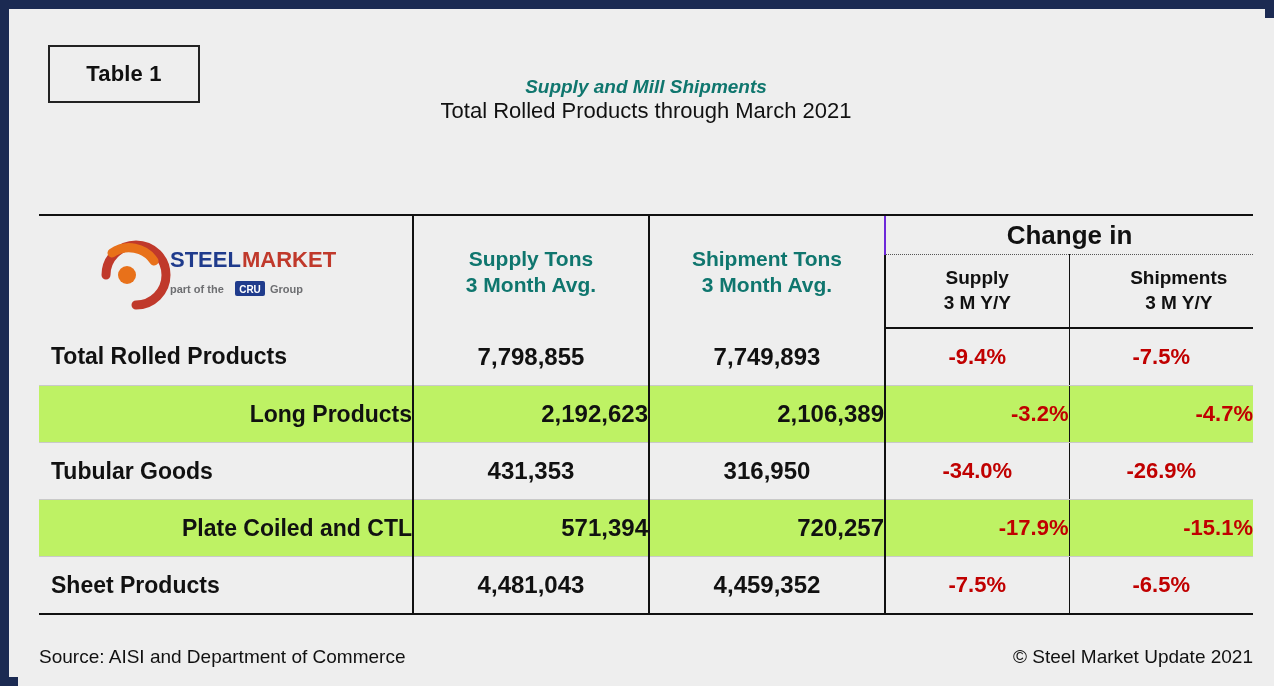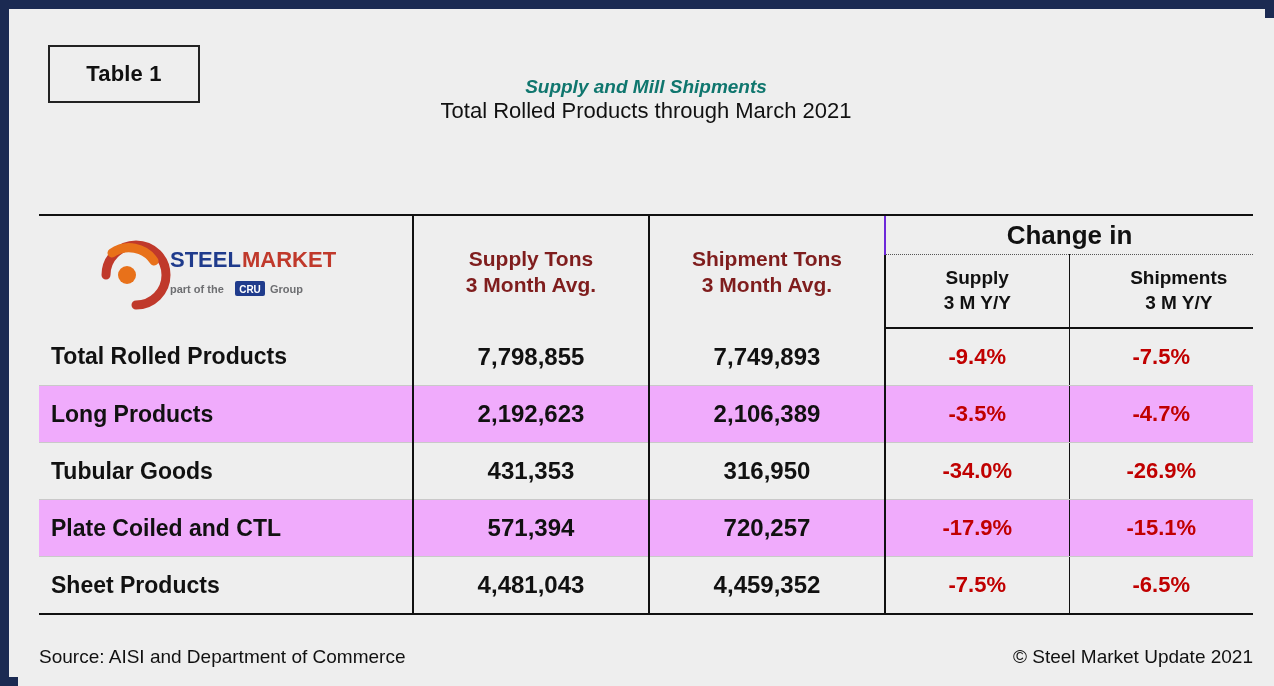--- a/index.html
+++ b/index.html
@@ -95,21 +95,21 @@
   .topline td {
     border-top: 2px solid #111;
   }
 
   .hdr-cell {
     height: 110px;
     vertical-align: middle;
     text-align: center;
     font-size: 21px;
     font-weight: bold;
-    color: #7f1d1d;
+    color: #0f766e;
     line-height: 1.25;
     border-left: 2px solid #111;
   }
   .hdr-logo {
     border-left: none;
   }
   .changein {
     height: 38px;
     text-align: center;
     font-size: 26px;
@@ -168,21 +168,21 @@
   tr.datarow td.num {
     text-align: center;
     font-size: 24px;
   }
   tr.datarow td.chg {
     text-align: center;
     color: #c00000;
     font-size: 22px;
   }
   tr.datarow td.chg.second { border-left: 1px solid #111; }
-  tr.datarow.alt td { background: #f0abfc; }
+  tr.datarow.alt td { background: #bef264; text-align: right; }
   tr.datarow.last td { border-bottom: 2px solid #111; }
 
   
   .footer {
     position: absolute;
     left: 21px;
     right: 21px;
     bottom: 18px;
     display: flex;
     justify-content: space-between;
@@ -264,21 +264,21 @@
           <td class="rowlabel">Total Rolled Products</td>
           <td class="num">7,798,855</td>
           <td class="num">7,749,893</td>
           <td class="chg">-9.4%</td>
           <td class="chg second">-7.5%</td>
         </tr>
         <tr class="datarow alt">
           <td class="rowlabel">Long Products</td>
           <td class="num">2,192,623</td>
           <td class="num">2,106,389</td>
-          <td class="chg">-3.5%</td>
+          <td class="chg">-3.2%</td>
           <td class="chg second">-4.7%</td>
         </tr>
         <tr class="datarow">
           <td class="rowlabel">Tubular Goods</td>
           <td class="num">431,353</td>
           <td class="num">316,950</td>
           <td class="chg">-34.0%</td>
           <td class="chg second">-26.9%</td>
         </tr>
         <tr class="datarow alt">

